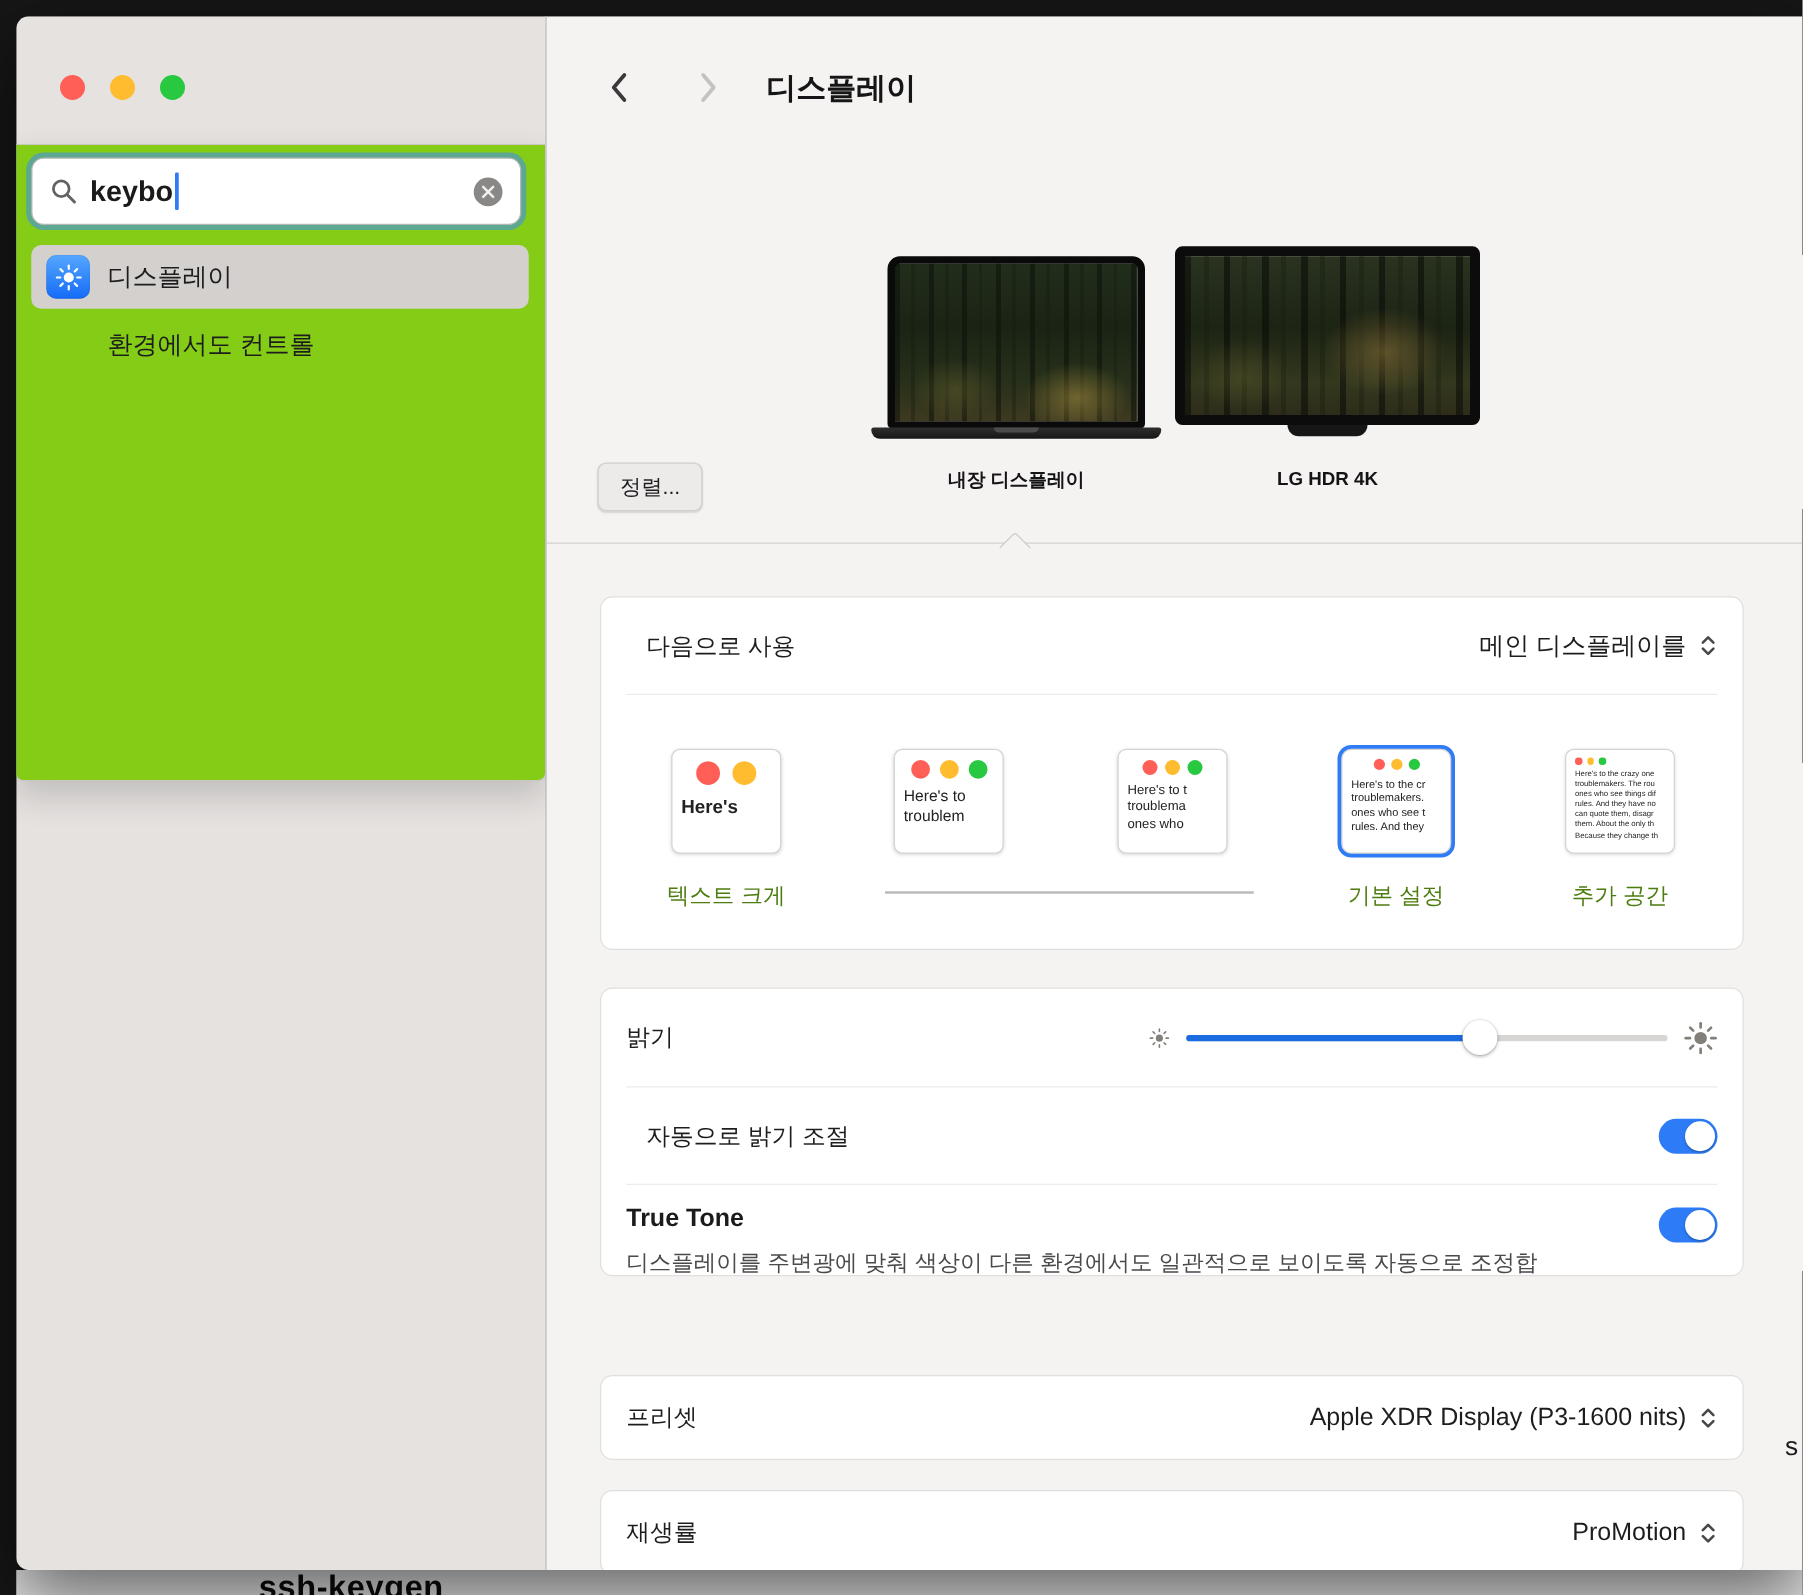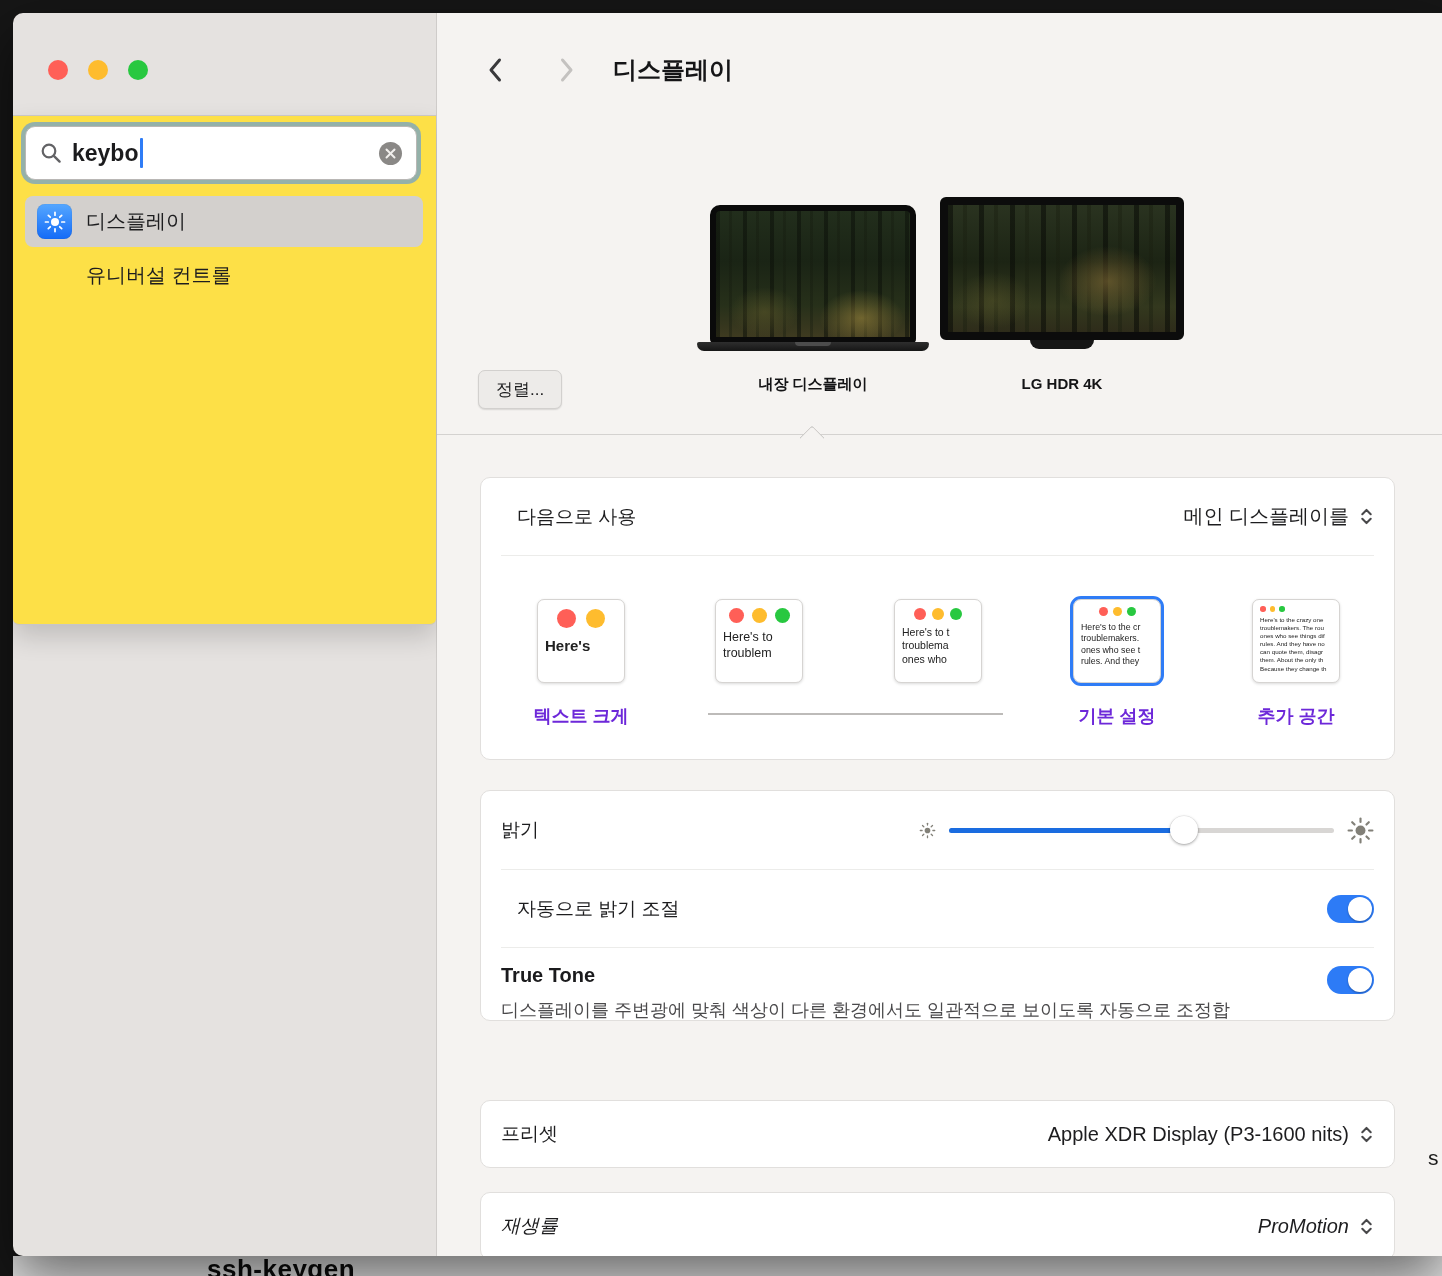--- a/index.html
+++ b/index.html
@@ -19,21 +19,21 @@
     overflow:hidden;display:flex;box-shadow:0 22px 55px rgba(0,0,0,.55);z-index:1;}
 
   
   .sidebar{width:424px;flex:none;background:#e5e2e0;position:relative;border-right:1px solid #cfccca;box-sizing:border-box;}
   .traffic{position:absolute;top:47px;left:35px;display:flex;gap:20px;}
   .dot{width:20px;height:20px;border-radius:50%;}
   .dot.red{background:#ff5f57;}
   .dot.yellow{background:#febc2e;}
   .dot.green{background:#28c840;}
 
-  .search-popover{position:absolute;left:0;top:102px;width:423px;height:508px;background:#fde047;
+  .search-popover{position:absolute;left:0;top:102px;width:423px;height:508px;background:#84cc16;
     border-top:1px solid #c9c6c4;border-bottom:1px solid #c9c6c4;border-radius:0 0 6px 6px;
     box-shadow:0 12px 26px rgba(0,0,0,.16);}
   .search-field{position:absolute;left:12px;top:10px;width:392px;height:54px;background:#fff;
     border:1px solid #b9b7b5;border-radius:10px;box-sizing:border-box;
     box-shadow:0 0 0 4px rgba(62,138,250,.55);display:flex;align-items:center;padding:0 14px;}
   .search-text{font-size:23px;font-weight:600;color:#1b1b1d;margin-left:10px;}
   .caret{width:3px;height:30px;background:#2f7cf6;margin-left:2px;border-radius:1px;}
   .clear-btn{margin-left:auto;width:23px;height:23px;border-radius:50%;background:#8a8886;
     display:flex;align-items:center;justify-content:center;cursor:pointer;}
   .results{position:absolute;left:12px;top:80px;right:13px;}
@@ -84,21 +84,21 @@
   .hdivider{position:absolute;left:0;right:0;top:421px;height:1px;background:#d4d2d0;z-index:1;}
   .notch{position:absolute;left:366px;top:416px;width:17px;height:17px;transform:rotate(45deg);
     background:#f5f3f1;border-top:1px solid #c9c7c5;border-left:1px solid #c9c7c5;border-radius:3px 0 0 0;z-index:2;}
 
   
   .card{position:absolute;left:43px;width:915px;background:#ffffff;border:1px solid #e1dfdd;border-radius:10px;
     box-sizing:border-box;overflow:hidden;}
   .card-main{top:464px;height:283px;}
   .card-brightness{top:777px;height:231px;}
   .card-preset{top:1087px;height:68px;}
-  .card-refresh{top:1179px;height:68px;font-style:italic;}
+  .card-refresh{top:1179px;height:68px;}
 
   .row{display:flex;align-items:center;padding:0 20px;box-sizing:border-box;}
   .row.h77{height:77px;padding-left:36px;}
   .row.h78{height:78px;}
   .row.h66{height:66px;}
   .row-label{font-size:19px;color:#1d1d1f;}
   .row-value{margin-left:auto;display:flex;align-items:center;gap:10px;font-size:20px;color:#1d1d1f;cursor:pointer;}
   .inner-div{height:1px;background:#ececea;margin:0 20px;}
 
   
@@ -114,21 +114,21 @@
   .t2 .dots{margin-top:8px;gap:8px;}  .t2 .d{width:15px;height:15px;}
   .t3 .dots{margin-top:8px;gap:6px;}  .t3 .d{width:12px;height:12px;}
   .t4 .dots{margin-top:7px;gap:5px;}  .t4 .d{width:9px;height:9px;}
   .t5 .dots{margin-top:6px;gap:4px;justify-content:flex-start;padding-left:7px;} .t5 .d{width:5.5px;height:5.5px;}
   .txt{padding:6px 7px 0;color:#222;}
   .t1 .txt{font-size:15px;font-weight:600;padding-top:9px;}
   .t2 .txt{font-size:12.5px;font-weight:500;line-height:1.3;}
   .t3 .txt{font-size:10.5px;line-height:1.28;}
   .t4 .txt{font-size:8.8px;line-height:1.3;}
   .t5 .txt{font-size:6.2px;line-height:1.32;padding-top:4px;}
-  .scale-label{position:absolute;top:148px;transform:translateX(-50%);font-size:18px;font-weight:700;color:#6d28d9;white-space:nowrap;}
+  .scale-label{position:absolute;top:148px;transform:translateX(-50%);font-size:18px;font-weight:400;color:#4d7c0f;white-space:nowrap;}
   .mid-line{position:absolute;left:227px;width:295px;top:157px;height:1.5px;background:#bdbbb9;}
 
   
   .slider-group{margin-left:auto;display:flex;align-items:center;gap:13px;}
   .slider{position:relative;width:385px;height:28px;cursor:pointer;}
   .track{position:absolute;top:12px;left:0;right:0;height:4.5px;border-radius:3px;background:#d8d6d4;}
   .fill{position:absolute;top:12px;left:0;height:4.5px;border-radius:3px;background:#1a6ce0;}
   .knob{position:absolute;top:0;width:28px;height:28px;border-radius:50%;background:#fff;transform:translateX(-50%);
     box-shadow:0 1px 3px rgba(0,0,0,.35),0 0 0 .5px rgba(0,0,0,.07);}
 
@@ -192,21 +192,21 @@
                 <line x1="4.7" y1="4.7" x2="6.8" y2="6.8"></line>
                   <line x1="17.2" y1="17.2" x2="19.3" y2="19.3"></line>
                 <line x1="4.7" y1="19.3" x2="6.8" y2="17.2"></line>
                   <line x1="17.2" y1="6.8" x2="19.3" y2="4.7"></line>
               </g>
             </svg>
           </span>
           <span class="result-label">디스플레이</span>
         </div>
         <div class="result-row plain">
-          <span class="result-label">유니버설 컨트롤</span>
+          <span class="result-label">환경에서도 컨트롤</span>
         </div>
       </div>
     </div>
   </aside>
 
   <main class="main">
 
     <button class="nav-back">
       <svg width="16" height="26" viewBox="0 0 16 26">
         <path d="M12.5 3 L4 13 L12.5 23" fill="none" stroke="#3a3a3c" stroke-width="3" stroke-linecap="round" stroke-linejoin="round"></path>

